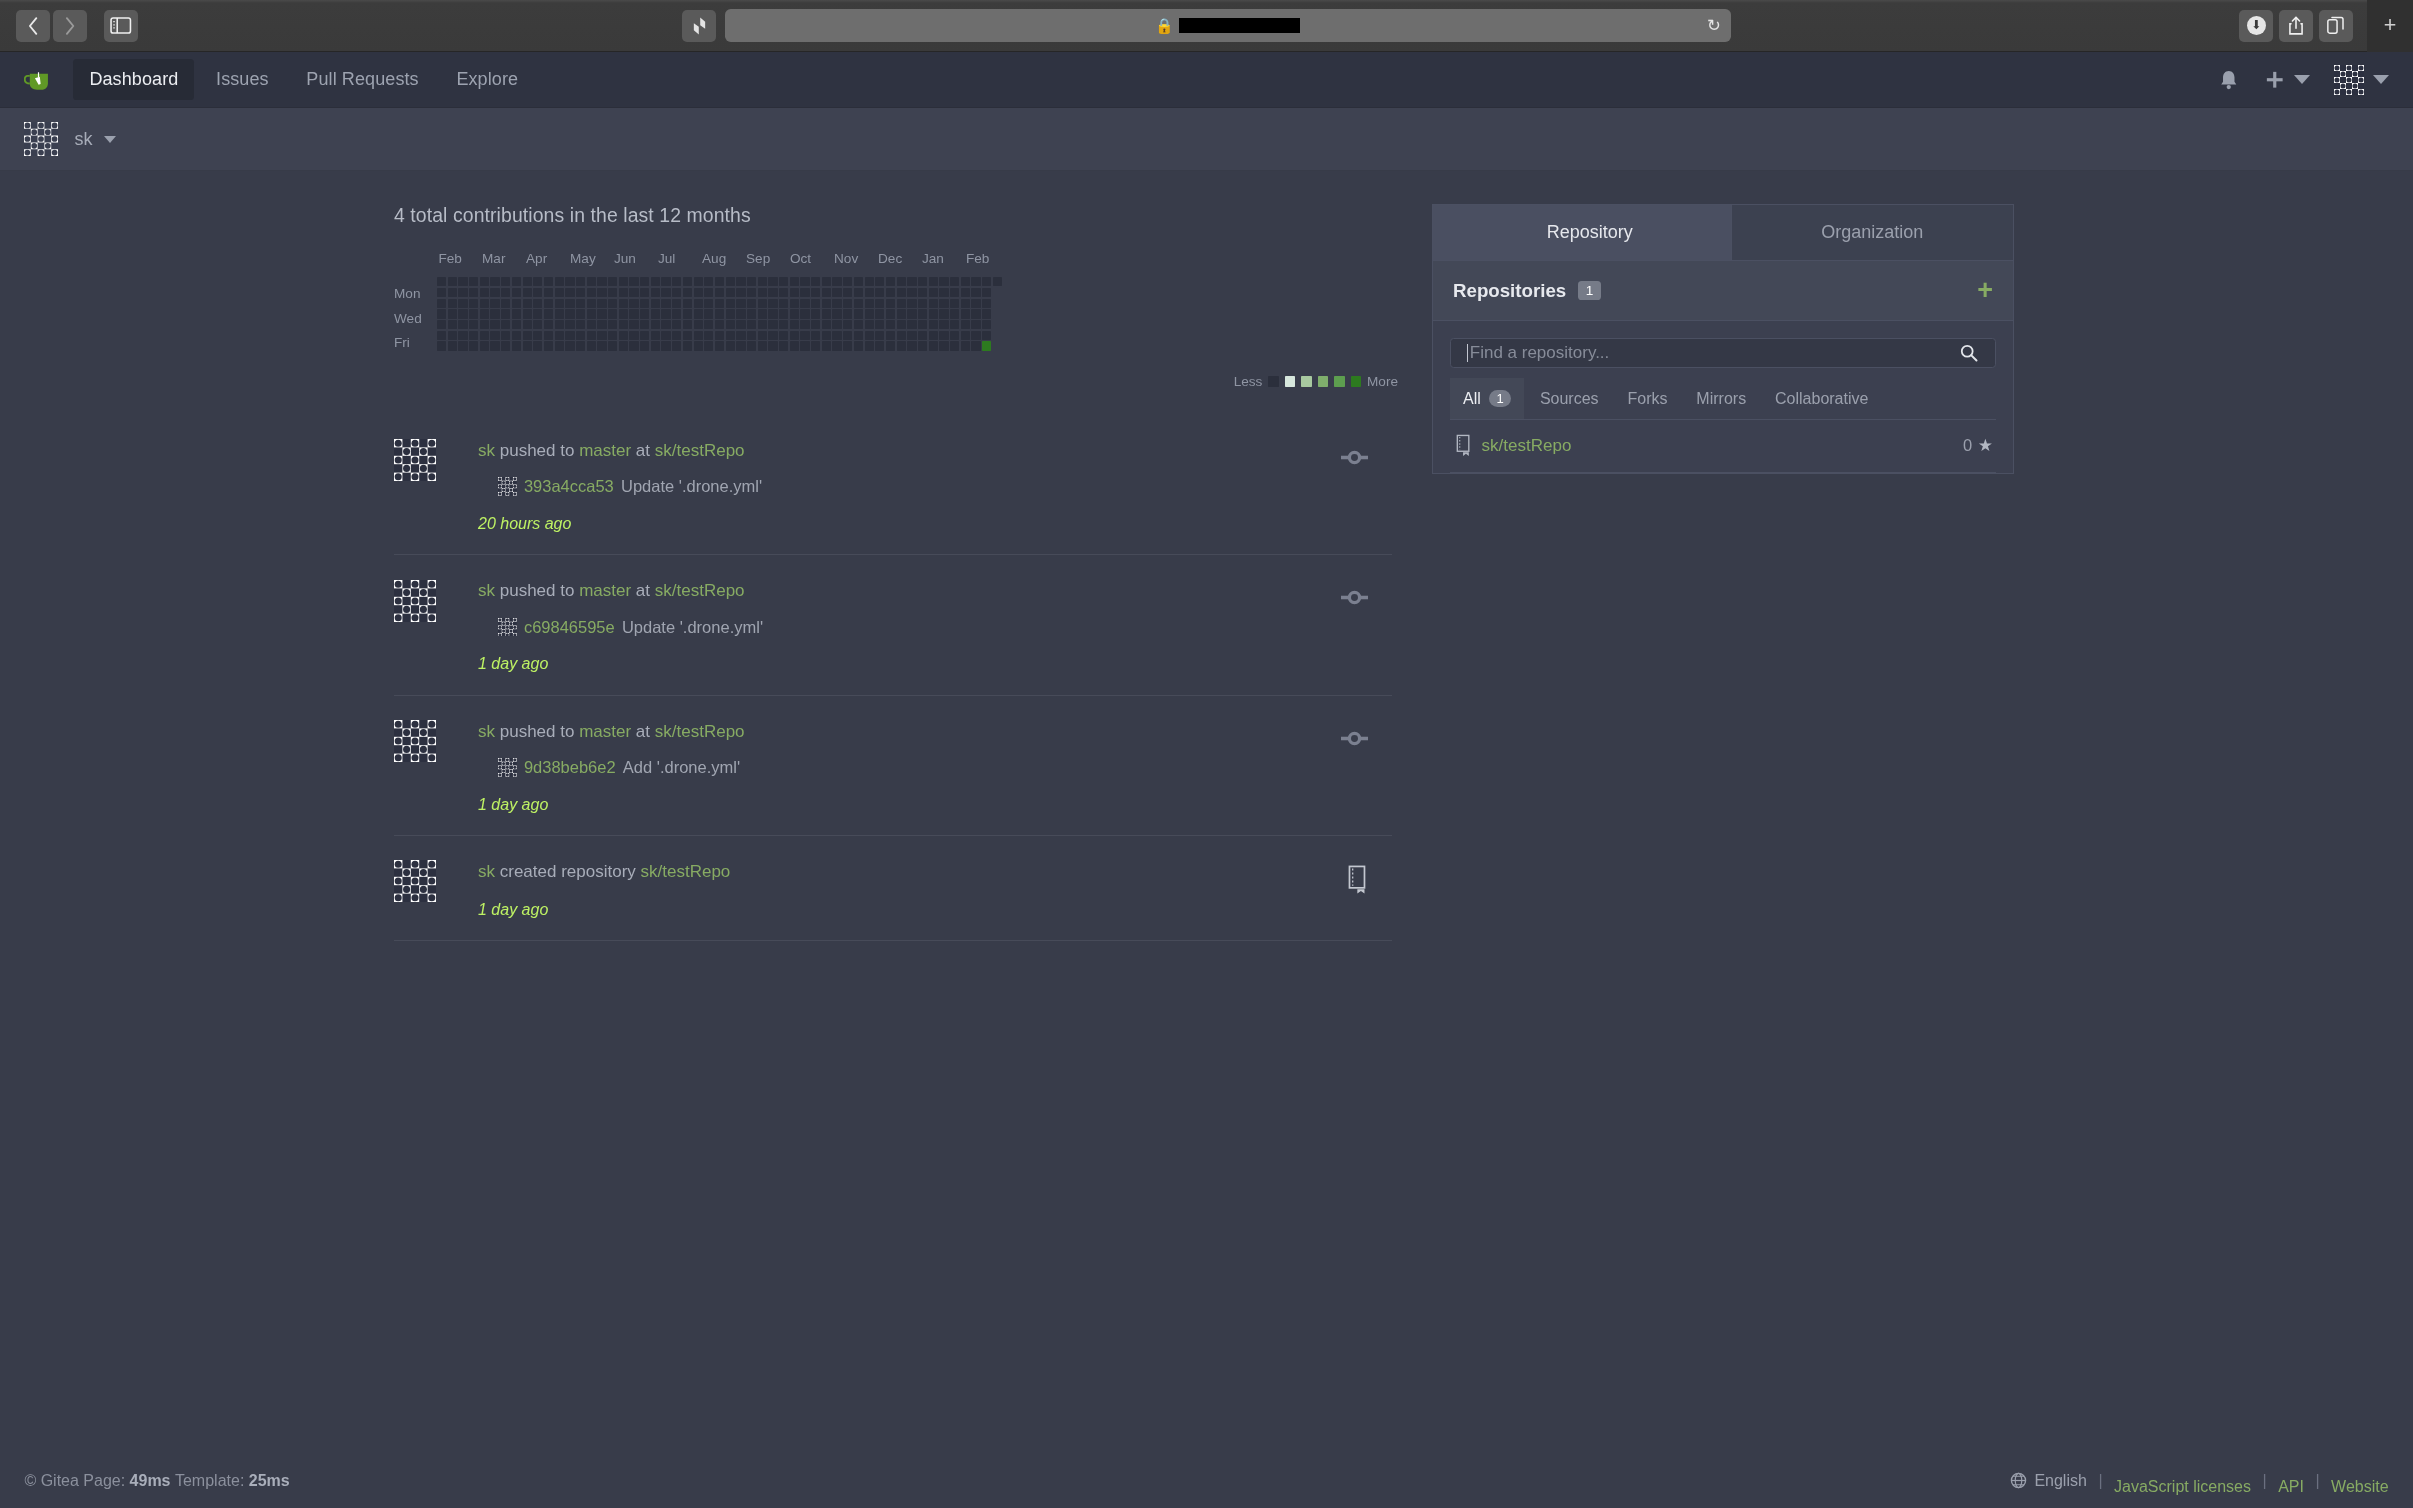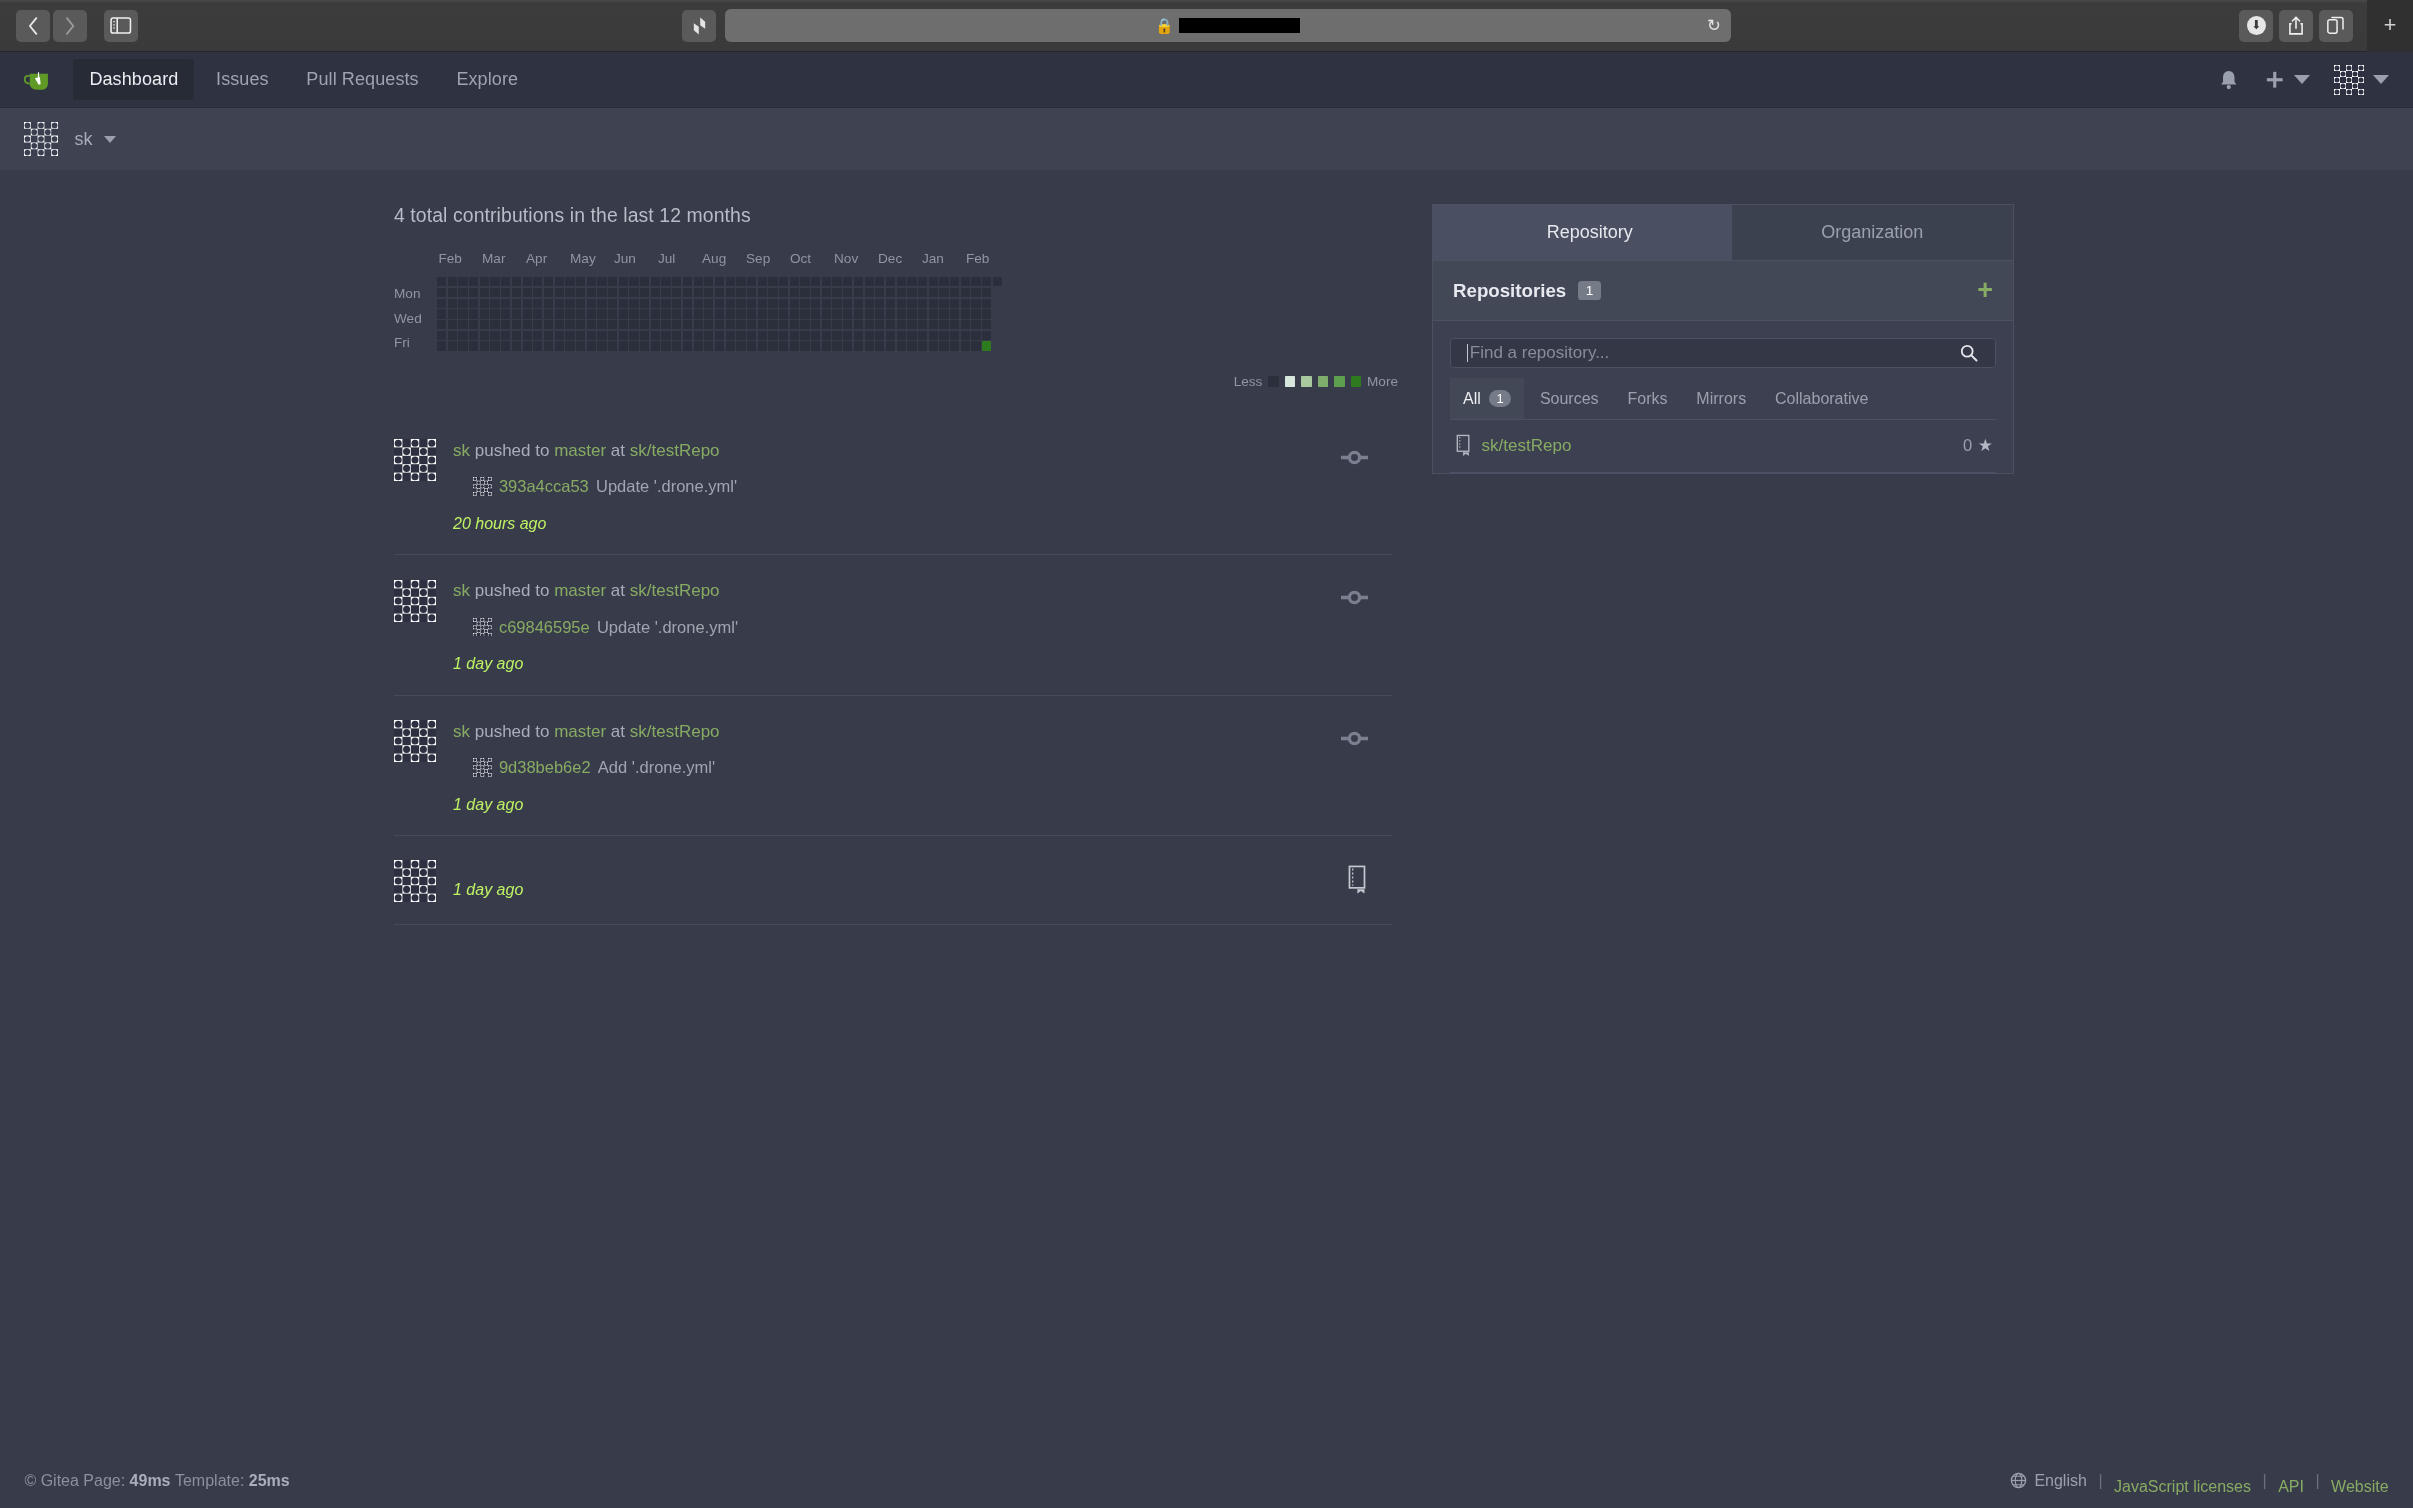--- a/index.html
+++ b/index.html
@@ -140,21 +140,21 @@
   .sw1 { background: #d7e7dd; }
   .sw2 { background: #a8c9a0; }
   .sw3 { background: #7fae6c; }
   .sw4 { background: #5d9e4f; }
   .sw5 { background: #2d7a1f; }
 
   
   .feed { margin-top: 26px; }
   .feed-item {
     display: flex; padding: 24.4px 0 21.5px 0;
-    border-bottom: 0.7px solid #474b59; position: relative;
+    border-bottom: 0.7px solid #474b59; position: relative; gap: 25px;
   }
   .feed-avatar { width: 42px; height: 42px; flex: 0 0 42px; margin-right: 17px; }
   .feed-body { flex: 1; padding-top: 1.4px; }
   .feed-head { font-size: 17px; color: #a8adb9; line-height: 1.2; }
   .lnk { color: #87ab63; }
   .commit-line {
     display: flex; align-items: center; gap: 7.2px; margin-top: 16px; margin-left: 20px;
   }
   .commit-avatar { width: 18.7px; height: 18.7px; flex: 0 0 18.7px; }
   .sha { color: #87ab63; font-size: 16.5px; }
@@ -1164,20 +1164,21 @@
               <rect x="3" y="3" width="1" height="1" fill="#ffffff"></rect>
               <circle cx="3.5" cy="3.5" r="0.42" fill="#2c3040"></circle>
               <rect x="0" y="4" width="1" height="1" fill="#ffffff"></rect>
               <circle cx="0.5" cy="4.5" r="0.42" fill="#2c3040"></circle>
               <rect x="2" y="4" width="1" height="1" fill="#ffffff"></rect>
               <circle cx="2.5" cy="4.5" r="0.42" fill="#2c3040"></circle>
               <rect x="4" y="4" width="1" height="1" fill="#ffffff"></rect>
               <circle cx="4.5" cy="4.5" r="0.42" fill="#2c3040"></circle>
             </svg>
             <div class="feed-body">
+              <div class="feed-head"><span class="lnk">sk</span> <span>created repository</span> <span class="lnk">sk/testRepo</span></div>
               <div class="feed-time">1 day ago</div>
             </div>
             <div class="feed-octicon"><svg width="24.4" height="30" viewBox="0 0 34 42">
                 <rect x="9" y="2" width="21" height="30" stroke="#c3c7d0" stroke-width="2.4" fill="none"></rect>
                 <line x1="13.5" y1="5" x2="13.5" y2="29" stroke="#c3c7d0" stroke-width="1.8" stroke-dasharray="2.6 3"></line>
                 <path d="M9 34 L30 34 L30 40 L25 36.5 L20 40 L20 34" fill="#c3c7d0"></path>
               </svg></div>
           </div>
         </div>
     </div>

